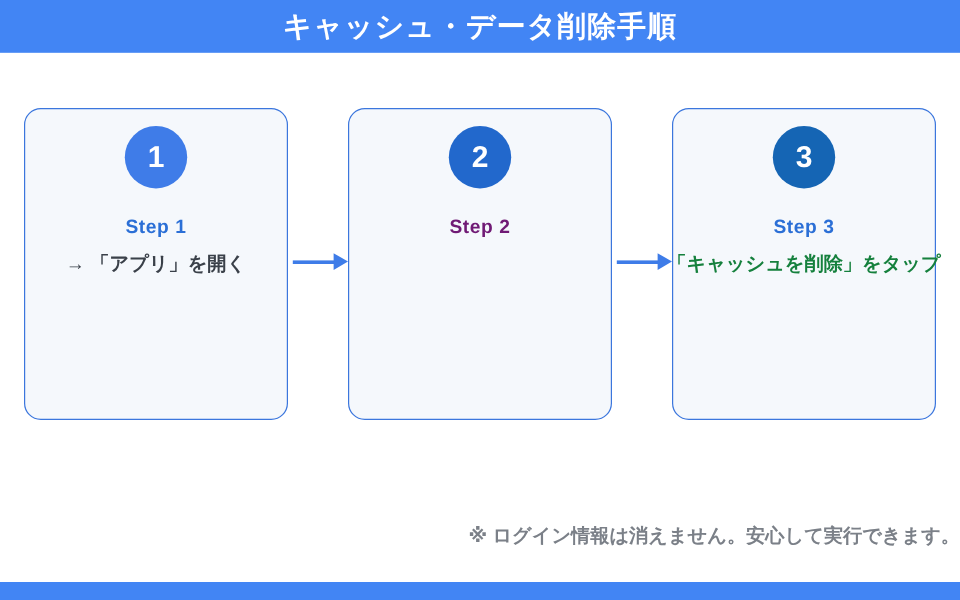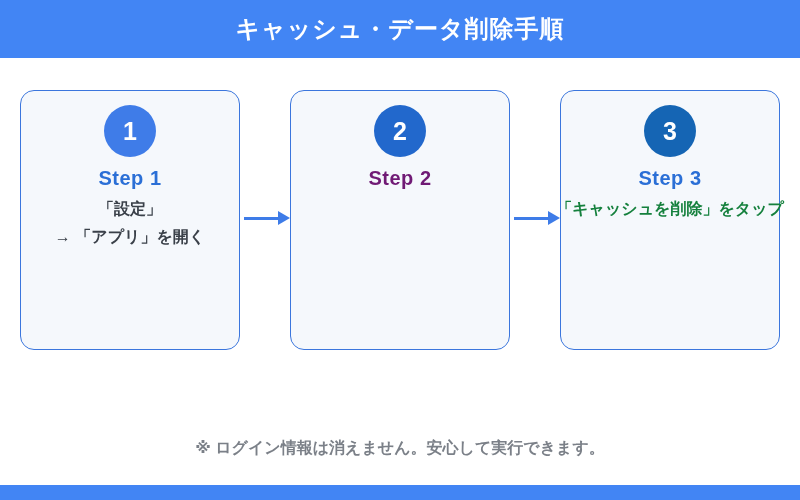--- a/index.html
+++ b/index.html
@@ -6,21 +6,21 @@
   body {
     width: 800px; height: 500px;
     position: relative;
     background: #ffffff;
     overflow: hidden;
     font-family: "Liberation Sans", "DejaVu Sans", sans-serif;
   }
 
   .header {
     position: absolute; top: 0; left: 0;
-    width: 800px; height: 58px;
+    width: 800px; height: 44px;
     display: flex; align-items: center; justify-content: center;
   }
   .header-title {
     font-size: 24px; font-weight: 700; letter-spacing: 1px;
   }
 
   .card {
     position: absolute; top: 90px;
     width: 220px; height: 260px;
     box-sizing: border-box;
@@ -36,22 +36,22 @@
   .circle {
     margin-top: 14px;
     width: 52px; height: 52px;
     border-radius: 50%;
     display: flex; align-items: center; justify-content: center;
     color: #ffffff;
     font-size: 25px; font-weight: 700;
   }
 
   .step-title {
-    margin-top: 8px;
-    font-size: 20px; font-weight: 700;
+    margin-top: 20px;
+    font-size: 16px; font-weight: 700;
     line-height: 26px;
     letter-spacing: 0.5px;
   }
 
   .desc {
     margin-top: 4px;
     font-size: 16px; font-weight: 600;
     text-align: center;
   }
   .desc-line {
@@ -74,42 +74,41 @@
     position: absolute; left: 34px; top: 0;
     width: 0; height: 0;
     border-top: 7px solid transparent;
     border-bottom: 7px solid transparent;
     border-left: 12px solid #3e7ce8;
   }
 
   .footer-note {
     position: absolute; top: 438px; left: 0;
     width: 800px;
-    text-align: center;
+    text-align: right;
     font-size: 16px; font-weight: 700;
     line-height: 20px;
   }
 
   .footer-bar {
     position: absolute; top: 485px; left: 0;
     width: 800px; height: 15px;
   }
 </style>
 </head>
 <body>
 
 <div class="header" style="background-color: rgb(66, 133, 244);">
   <div class="header-title" style="color: rgb(255, 255, 255);">キャッシュ・データ削除手順</div>
 </div>
 
 <div class="card card-1">
   <div class="circle" style="background-color: rgb(63, 124, 232);">1</div>
   <div class="step-title" style="color: rgb(43, 111, 214);">Step 1</div>
   <div class="desc" style="color: rgb(58, 64, 73);">
-    <div class="desc-line">「設定」</div>
     <div class="desc-line">→ 「アプリ」を開く</div>
   </div>
 </div>
 
 <div class="flow-arrow flow-arrow-1">
   <span class="arrow-line"></span>
   <span class="arrow-head"></span>
 </div>
 
 <div class="card card-2">

